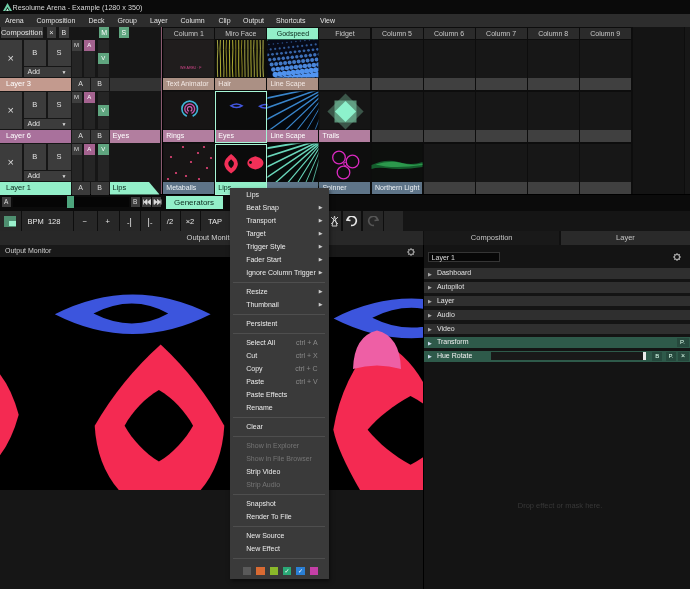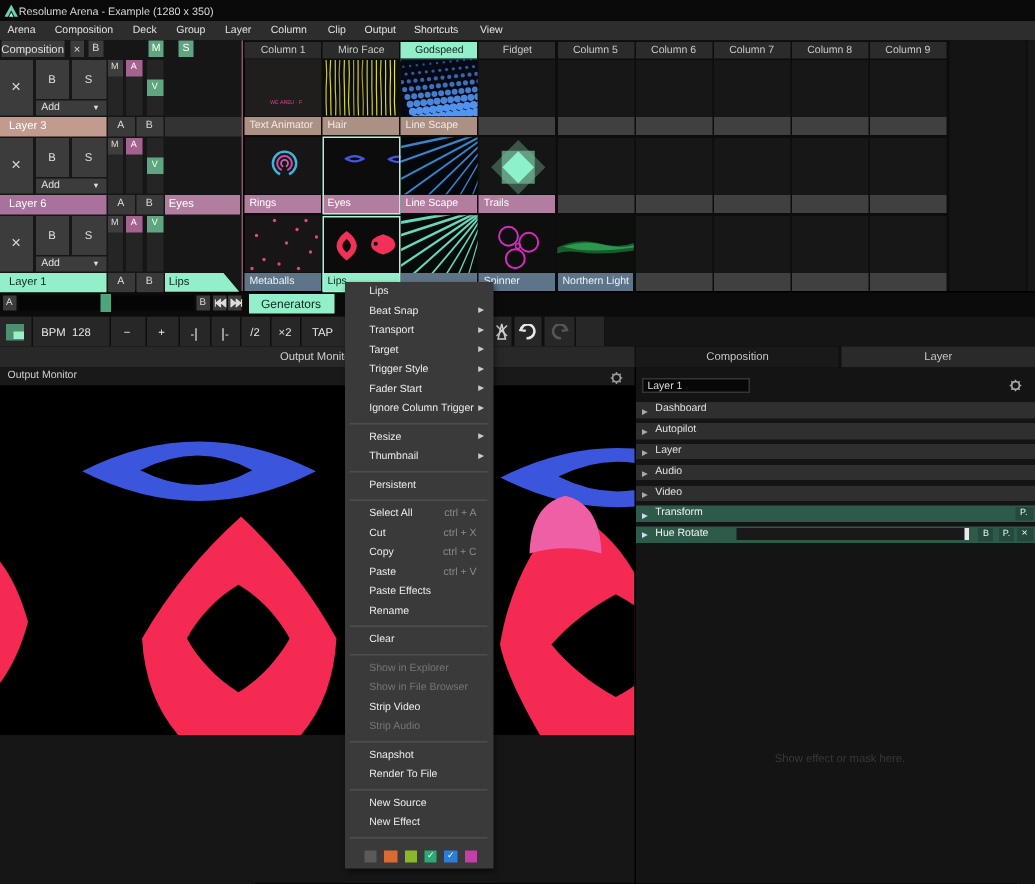--- a/index.html
+++ b/index.html
@@ -447,21 +447,21 @@
 <div class="abs" style="left:423.9px;top:337.3px;width:266.1px;height:10.5px;background:#2e5a4a;color:#f2f2f2;font-size:7px;line-height:10.5px;padding-left:13px">Transform</div>
 <div class="abs" style="left:428px;top:339.5px;font-size:5px;color:#cde">▶</div>
 <div class="abs" style="left:676.5px;top:338.3px;width:12px;height:8.5px;background:#26493d;color:#dfe;font-size:6px;line-height:8.5px;text-align:center">P.</div>
 <div class="abs" style="left:423.9px;top:351.1px;width:266.1px;height:10.5px;background:#2e5a4a;color:#f2f2f2;font-size:7px;line-height:10.5px;padding-left:13px">Hue Rotate</div>
 <div class="abs" style="left:428px;top:353.3px;font-size:5px;color:#cde">▶</div>
 <div class="abs" style="left:490.7px;top:352.3px;width:154.7px;height:8.2px;background:#191919;"></div>
 <div class="abs" style="left:643.2px;top:352.3px;width:2.6px;height:8.2px;background:#eaeaea;"></div>
 <div class="abs" style="left:652.3px;top:352.2px;width:10px;height:8.5px;background:#26493d;color:#dfe;font-size:6px;line-height:8.5px;text-align:center">B</div>
 <div class="abs" style="left:666px;top:352.2px;width:10px;height:8.5px;background:#26493d;color:#dfe;font-size:6px;line-height:8.5px;text-align:center">P.</div>
 <div class="abs" style="left:677.6px;top:352.2px;width:11px;height:8.5px;background:#26493d;color:#dfe;font-size:7px;line-height:8.5px;text-align:center">×</div>
-<div class="abs" style="left:480px;top:501px;width:160px;text-align:center;font-size:7.5px;color:#383838">Show effect or mask here.</div>
+<div class="abs" style="left:480px;top:501px;width:160px;text-align:center;font-size:7.5px;color:#383838">Drop effect or mask here.</div>
 <div class="abs" style="left:230.2px;top:188px;width:98.5px;height:391px;background:#3a3a3a;box-shadow:1px 2px 4px rgba(0,0,0,.5)">
     <div style="position:absolute;left:0;top:0px;width:98.5px;height:13px;font-size:7px;line-height:13px;color:#ececec"><span style="padding-left:16px">Lips</span></div>
     <div style="position:absolute;left:0;top:13px;width:98.5px;height:13px;font-size:7px;line-height:13px;color:#ececec"><span style="padding-left:16px">Beat Snap</span><span style="position:absolute;right:6px;font-size:5px;color:#ccc">▶</span></div>
     <div style="position:absolute;left:0;top:26px;width:98.5px;height:13px;font-size:7px;line-height:13px;color:#ececec"><span style="padding-left:16px">Transport</span><span style="position:absolute;right:6px;font-size:5px;color:#ccc">▶</span></div>
     <div style="position:absolute;left:0;top:39px;width:98.5px;height:13px;font-size:7px;line-height:13px;color:#ececec"><span style="padding-left:16px">Target</span><span style="position:absolute;right:6px;font-size:5px;color:#ccc">▶</span></div>
     <div style="position:absolute;left:0;top:52px;width:98.5px;height:13px;font-size:7px;line-height:13px;color:#ececec"><span style="padding-left:16px">Trigger Style</span><span style="position:absolute;right:6px;font-size:5px;color:#ccc">▶</span></div>
     <div style="position:absolute;left:0;top:65px;width:98.5px;height:13px;font-size:7px;line-height:13px;color:#ececec"><span style="padding-left:16px">Fader Start</span><span style="position:absolute;right:6px;font-size:5px;color:#ccc">▶</span></div>
     <div style="position:absolute;left:0;top:78px;width:98.5px;height:13px;font-size:7px;line-height:13px;color:#ececec"><span style="padding-left:16px">Ignore Column Trigger</span><span style="position:absolute;right:6px;font-size:5px;color:#ccc">▶</span></div>
     <div style="position:absolute;left:3px;top:93.7px;width:92px;height:1px;background:#4e4e4e"></div>
     <div style="position:absolute;left:0;top:97px;width:98.5px;height:13px;font-size:7px;line-height:13px;color:#ececec"><span style="padding-left:16px">Resize</span><span style="position:absolute;right:6px;font-size:5px;color:#ccc">▶</span></div>

